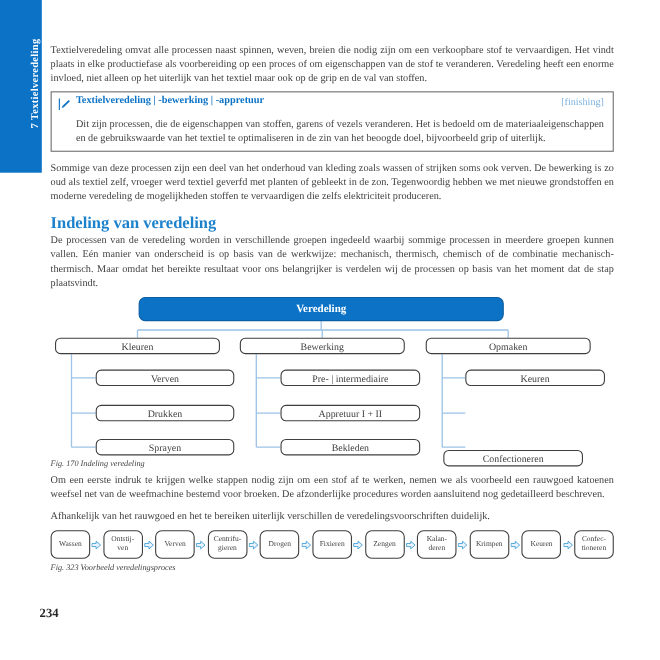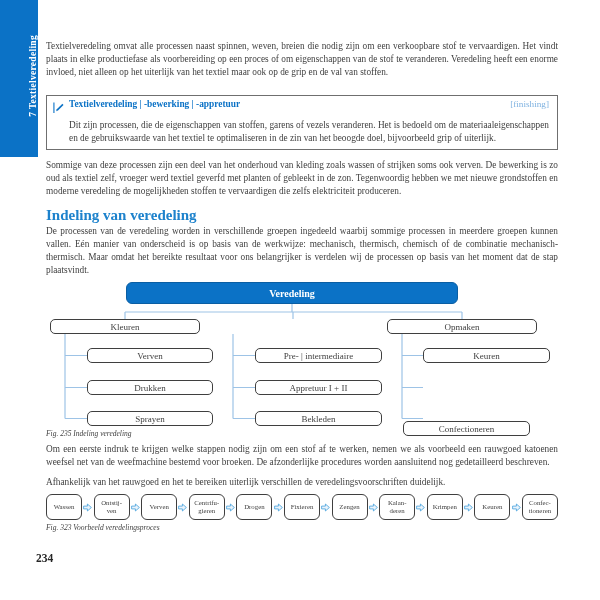--- a/index.html
+++ b/index.html
@@ -20,21 +20,21 @@
   }
   
   .content { position:absolute; left:46px; top:0; width:512px; padding-top:40px; }
   p.body { font-size:9.3px; line-height:13px; text-align:justify; color:#3f3f3f; }
   .after-box { margin-top:9px; }
   .section-heading { margin-top:9px; font-size:15px; font-weight:bold; color:#1d82cc; }
   .section-body { margin-top:1px; }
   .example-par { margin-top:5px; }
   .closing-par { margin-top:7px; }
   
-  .defbox { margin-top:16px; border:1px solid #6f6f6f; padding:3px 8px 5px 6px; background:#fff; }
+  .defbox { margin-top:4px; border:1px solid #6f6f6f; padding:3px 8px 5px 6px; background:#fff; }
   .defbox-head { display:flex; align-items:flex-start; }
   .defbox-icon { flex:0 0 16px; padding-top:1px; }
   .defbox-title { font-size:9.4px; font-weight:bold; color:#0b72c6; }
   .defbox-tag { margin-left:auto; font-size:9.2px; color:#7fb2e0; }
   .defbox-body { margin-top:1px; padding-left:16px; font-size:9.3px; line-height:12.5px; text-align:justify; }
   
   .diagram { position:relative; margin-top:5px; height:144px; }
   .diagram svg.wires { position:absolute; left:0; top:0; }
   .node {
     position:absolute; display:flex; align-items:center; justify-content:center;
@@ -92,35 +92,36 @@
       <svg class="wires" width="512" height="144">
         <path d="M246 22 V30 M79 30 H416 M79 30 V37 M247 30 V37 M416 30 V37" stroke="#9dc3e6" stroke-width="1.2" fill="none"></path>
         <path d="M19 52 V136.5 M19 73.5 H41 M19 105.5 H41 M19 136.5 H41" stroke="#9dc3e6" stroke-width="1.2" fill="none"></path>
         <path d="M187 52 V136.5 M187 73.5 H209 M187 105.5 H209 M187 136.5 H209" stroke="#9dc3e6" stroke-width="1.2" fill="none"></path>
         <path d="M356 52 V136.5 M356 73.5 H377 M356 105.5 H377 M356 136.5 H377" stroke="#9dc3e6" stroke-width="1.2" fill="none"></path>
       </svg>
 
       <div class="node root" style="left:80px; top:0; width:332px;">Veredeling</div>
 
       <div class="node" style="left:4px;   top:37px; width:150px;">Kleuren</div>
+      <div class="node" style="left:172px; top:37px; width:150px;">Bewerking</div>
       <div class="node" style="left:341px; top:37px; width:150px;">Opmaken</div>
 
       <div class="node" style="left:41px;  top:66px;  width:126px;">Verven</div>
       <div class="node" style="left:41px;  top:98px;  width:126px;">Drukken</div>
       <div class="node" style="left:41px;  top:129px; width:126px;">Sprayen</div>
 
       <div class="node" style="left:209px; top:66px;  width:127px;">Pre- | intermediaire</div>
       <div class="node" style="left:209px; top:98px;  width:127px;">Appretuur I + II</div>
       <div class="node" style="left:209px; top:129px; width:127px;">Bekleden</div>
 
       <div class="node" style="left:377px; top:66px;  width:127px;">Keuren</div>
       <div class="node" style="left:357px; top:98px;  width:127px;margin-top:41px;">Confectioneren</div>
     </div>
 
-    <div class="caption">Fig. 235 Indeling veredeling</div>
+    <div class="caption">Fig. 170 Indeling veredeling</div>
 
     <p class="body example-par">Om een eerste indruk te krijgen welke stappen nodig zijn om een stof af te werken, nemen we als voorbeeld een rauwgoed katoenen weefsel net van de weefmachine bestemd voor broeken. De afzonderlijke procedures worden aansluitend nog gedetailleerd beschreven.</p>
     <p class="body closing-par">Afhankelijk van het rauwgoed en het te bereiken uiterlijk verschillen de veredelingsvoorschriften duidelijk.</p>
 
     <div class="flow">
       <div class="fbox">Wassen</div>
       <svg class="farrow" width="9" height="9" viewBox="0 0 9 9">
           <path d="M0.6 3.1 H4.4 V1 L8.4 4.5 L4.4 8 V5.9 H0.6 Z" fill="#eaf3fb" stroke="#41a0dc" stroke-width="0.8"></path>
         </svg>
       <div class="fbox">Ontstij-

